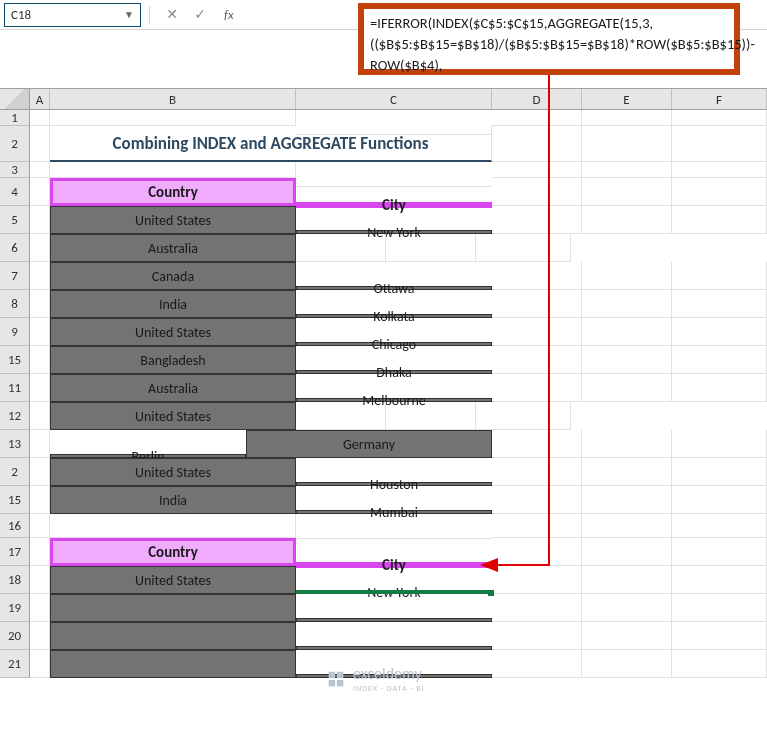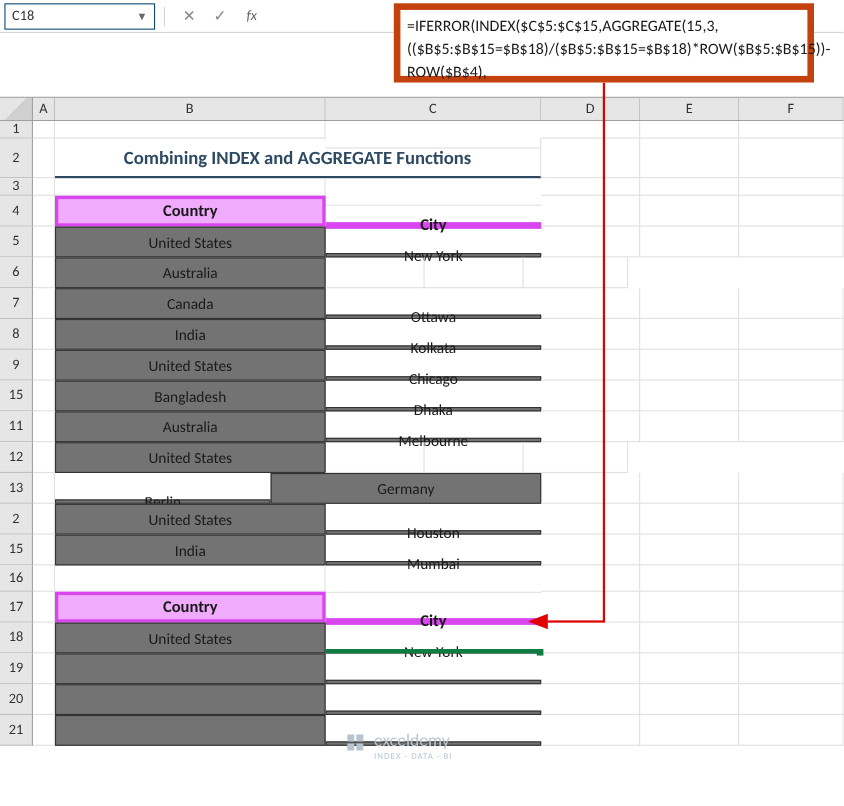--- a/index.html
+++ b/index.html
@@ -52,21 +52,21 @@
     .tbl-header { background: #f0abfc; border: 3px solid #d946ef; font-weight: bold; font-size: 15px; color: #1a1a1a; }
     .tbl-cell { border: 1px solid #333; background: #737373; font-size: 14px; color: #1a1a1a; }
     
     .selected { outline: 2px solid #107c41; outline-offset: -2px; position: relative; }
     .selected::after { content: ''; position: absolute; right: -3px; bottom: -3px; width: 6px; height: 6px; background: #107c41; }
     
     .red-line-v { position: absolute; width: 2px; background: #e00000; z-index: 5; }
     .red-line-h { position: absolute; height: 2px; background: #e00000; z-index: 5; }
     .red-arrow { position: absolute; z-index: 6; width: 0; height: 0; border-top: 7px solid transparent; border-bottom: 7px solid transparent; border-right: 18px solid #e00000; }
     
-    .watermark { position: absolute; bottom: 40px; left: 312px; display: flex; align-items: flex-start; color: #b8c5d0; font-size: 16px; z-index: 3; }
+    .watermark { position: absolute; bottom: 40px; left: 325px; display: flex; align-items: center; color: #b8c5d0; font-size: 16px; z-index: 3; }
     .watermark .wm-icon { margin-right: 6px; }
     .watermark .wm-sub { font-size: 8px; letter-spacing: 1px; display: block; color: #b8c5d0; }
     .watermark .wm-main { font-weight: 500; }
   </style>
 </head>
 <body>
 
 <div class="top-bar">
   <div class="name-box">
     <span class="name-box-text">C18</span>

